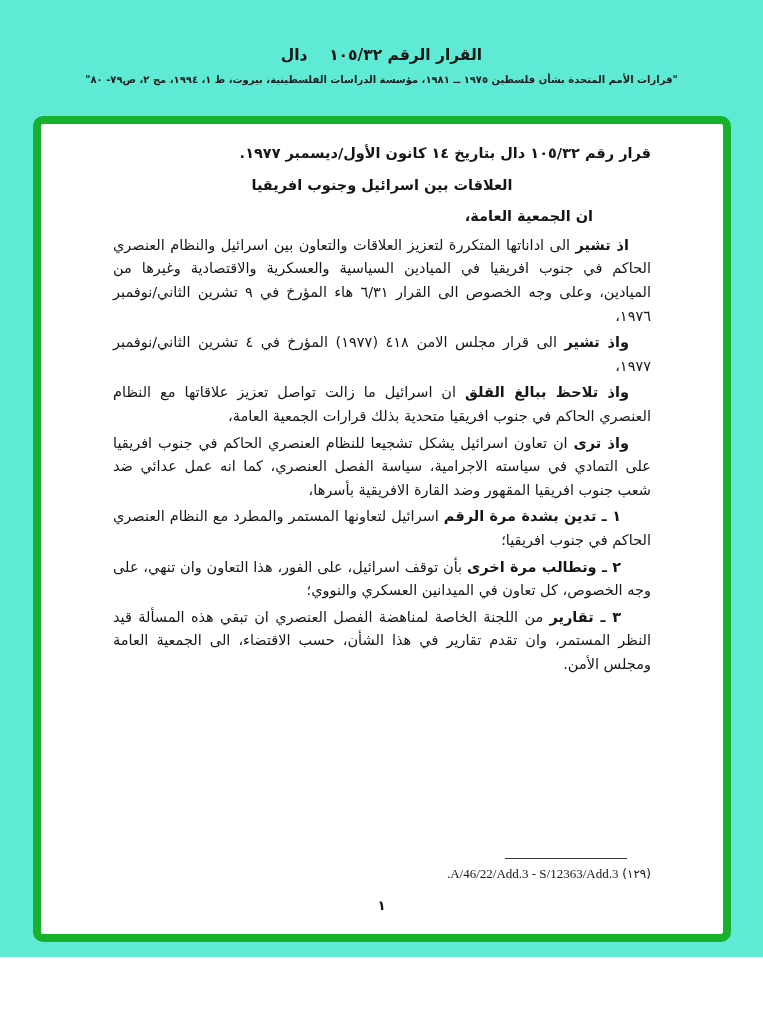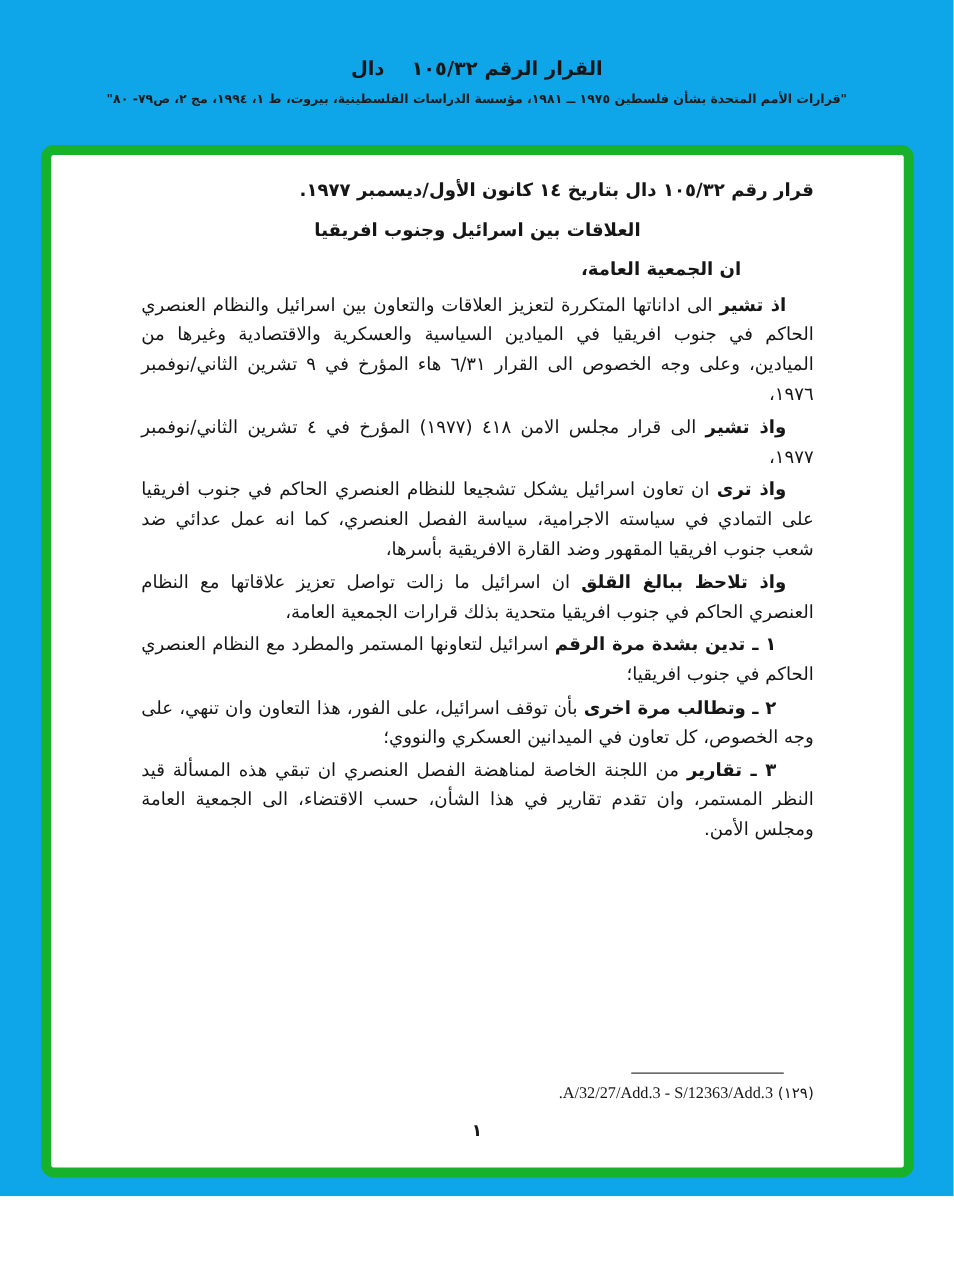--- a/index.html
+++ b/index.html
@@ -1,18 +1,18 @@
 <!DOCTYPE html>
 <html lang="ar"><head>
 <meta charset="utf-8">
 <style>
   html,body { margin:0; padding:0; background:#ffffff; }
   .page {
     position:relative; width:763px; height:957px; margin:0 auto;
-    background:#0ea5e9; overflow:hidden;
+    background:#5eead4; overflow:hidden;
     font-family:"DejaVu Sans", sans-serif; color:#161616;
   }
   
   .hdr { position:absolute; top:46px; left:0; right:0; text-align:center; direction:rtl; }
   .hdr-title { font-weight:bold; font-size:15.5px; letter-spacing:0.2px; }
   .hdr-src   { font-weight:bold; font-size:10px; margin-top:10px; color:#1c1c1c; }
   
   .doc-frame {
     position:absolute; left:33px; top:116px; width:682px; height:810px;
     border:8px solid #84cc16; border-radius:10px; background:#ffffff;
@@ -50,30 +50,30 @@
 
   <div class="doc-frame" style="border-color: rgb(23, 177, 44);">
 
     <div class="doc-body">
       <p class="doc-title">قرار رقم ١٠٥/٣٢ دال بتاريخ ١٤ كانون الأول/ديسمبر ١٩٧٧.</p>
       <p class="doc-heading">العلاقات بين اسرائيل وجنوب افريقيا</p>
       <p class="doc-opening">ان الجمعية العامة،</p>
       <div id="paras">
           <p class="para preamble"><span class="lead">اذ تشير</span> الى اداناتها المتكررة لتعزيز العلاقات والتعاون بين اسرائيل والنظام العنصري الحاكم في جنوب افريقيا في الميادين السياسية والعسكرية والاقتصادية وغيرها من الميادين، وعلى وجه الخصوص الى القرار ٦/٣١ هاء المؤرخ في ٩ تشرين الثاني/نوفمبر ١٩٧٦،</p>
           <p class="para preamble"><span class="lead">واذ تشير</span> الى قرار مجلس الامن ٤١٨ (١٩٧٧) المؤرخ في ٤ تشرين الثاني/نوفمبر ١٩٧٧،</p>
+          <p class="para preamble"><span class="lead">واذ تلاحظ ببالغ القلق</span> ان اسرائيل ما زالت تواصل تعزيز علاقاتها مع النظام العنصري الحاكم في جنوب افريقيا متحدية بذلك قرارات الجمعية العامة،</p>
           <p class="para preamble"><span class="lead">واذ ترى</span> ان تعاون اسرائيل يشكل تشجيعا للنظام العنصري الحاكم في جنوب افريقيا على التمادي في سياسته الاجرامية، سياسة الفصل العنصري، كما انه عمل عدائي ضد شعب جنوب افريقيا المقهور وضد القارة الافريقية بأسرها،</p>
-          <p class="para preamble"><span class="lead">واذ تلاحظ ببالغ القلق</span> ان اسرائيل ما زالت تواصل تعزيز علاقاتها مع النظام العنصري الحاكم في جنوب افريقيا متحدية بذلك قرارات الجمعية العامة،</p>
           <p class="para numbered"><span class="lead">١ ـ </span><span class="lead">تدين بشدة مرة الرقم</span> اسرائيل لتعاونها المستمر والمطرد مع النظام العنصري الحاكم في جنوب افريقيا؛</p>
           <p class="para numbered"><span class="lead">٢ ـ </span><span class="lead">وتطالب مرة اخرى</span> بأن توقف اسرائيل، على الفور، هذا التعاون وان تنهي، على وجه الخصوص، كل تعاون في الميدانين العسكري والنووي؛</p>
           <p class="para numbered"><span class="lead">٣ ـ </span><span class="lead">تقارير</span> من اللجنة الخاصة لمناهضة الفصل العنصري ان تبقي هذه المسألة قيد النظر المستمر، وان تقدم تقارير في هذا الشأن، حسب الاقتضاء، الى الجمعية العامة ومجلس الأمن.</p>
         </div>
     </div>
 
     <div class="fn-area">
       <div class="fn-rule"></div>
-      <p class="fn-text"><span>(١٢٩)</span> <span class="latin">A/32/27/Add.3 - S/12363/Add.3.</span></p>
+      <p class="fn-text"><span>(١٢٩)</span> <span class="latin">A/46/22/Add.3 - S/12363/Add.3.</span></p>
     </div>
 
   </div>
 
   <div class="pageno">١</div>
 
 </div>
 
 </body></html>

